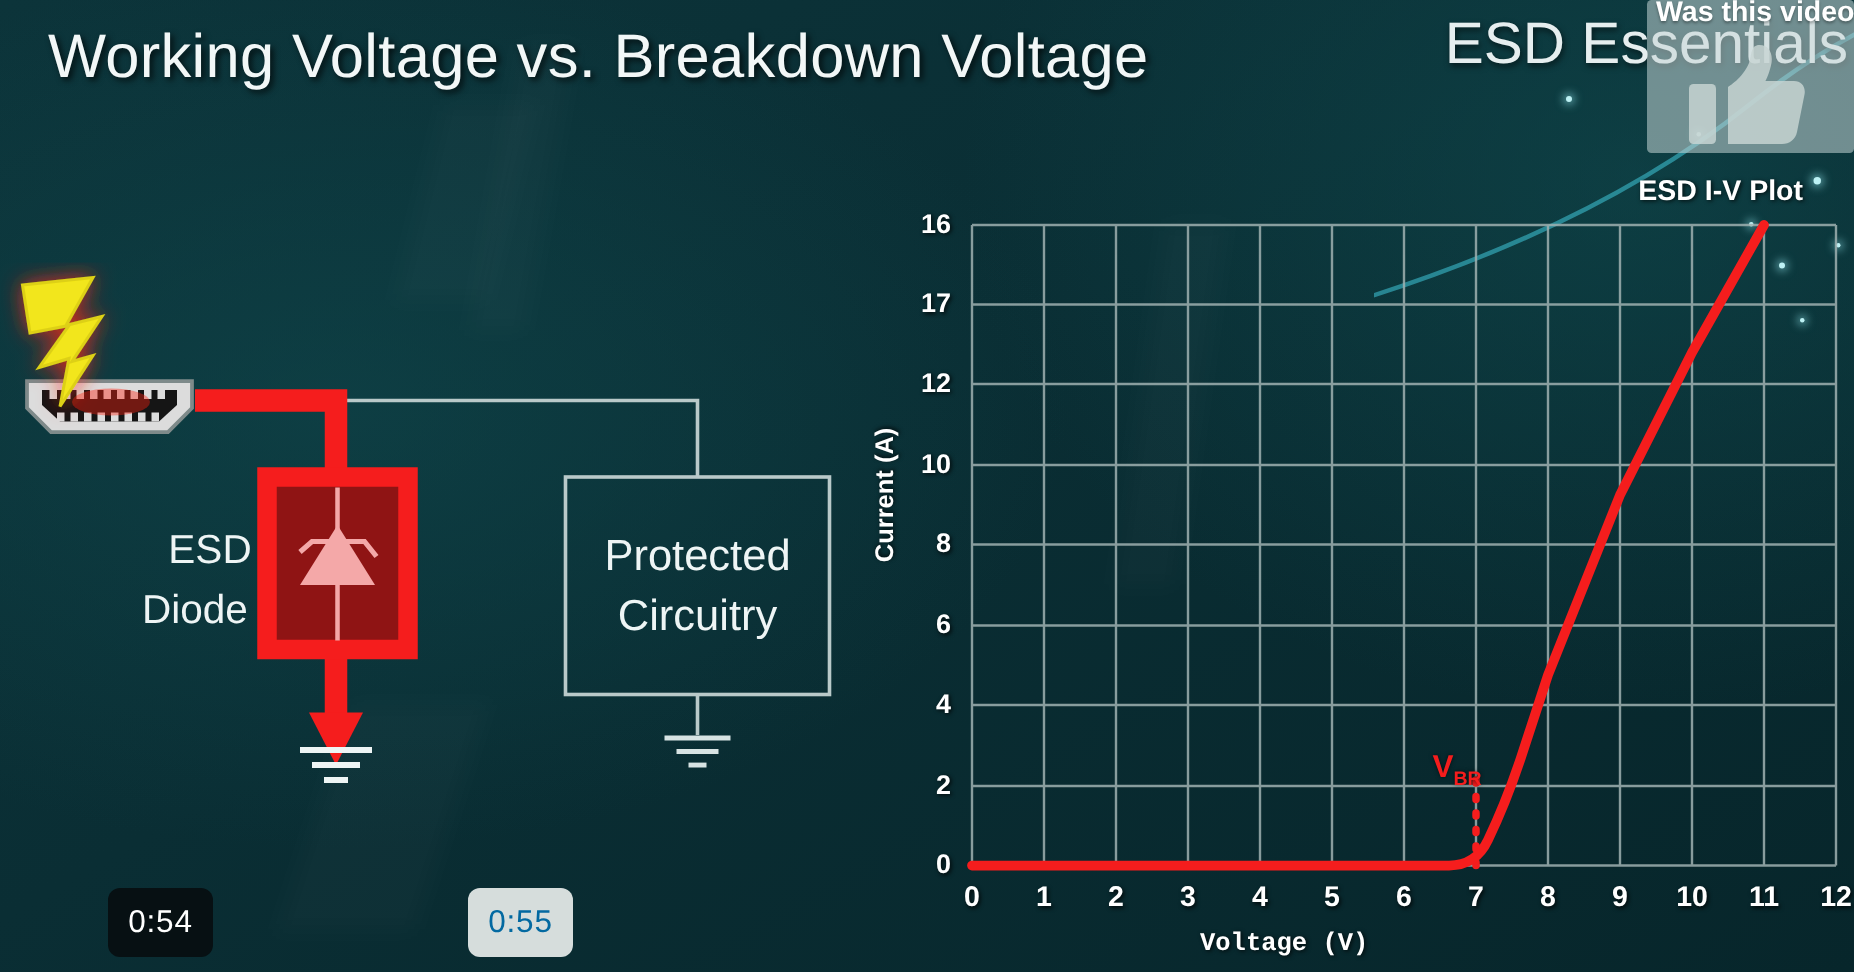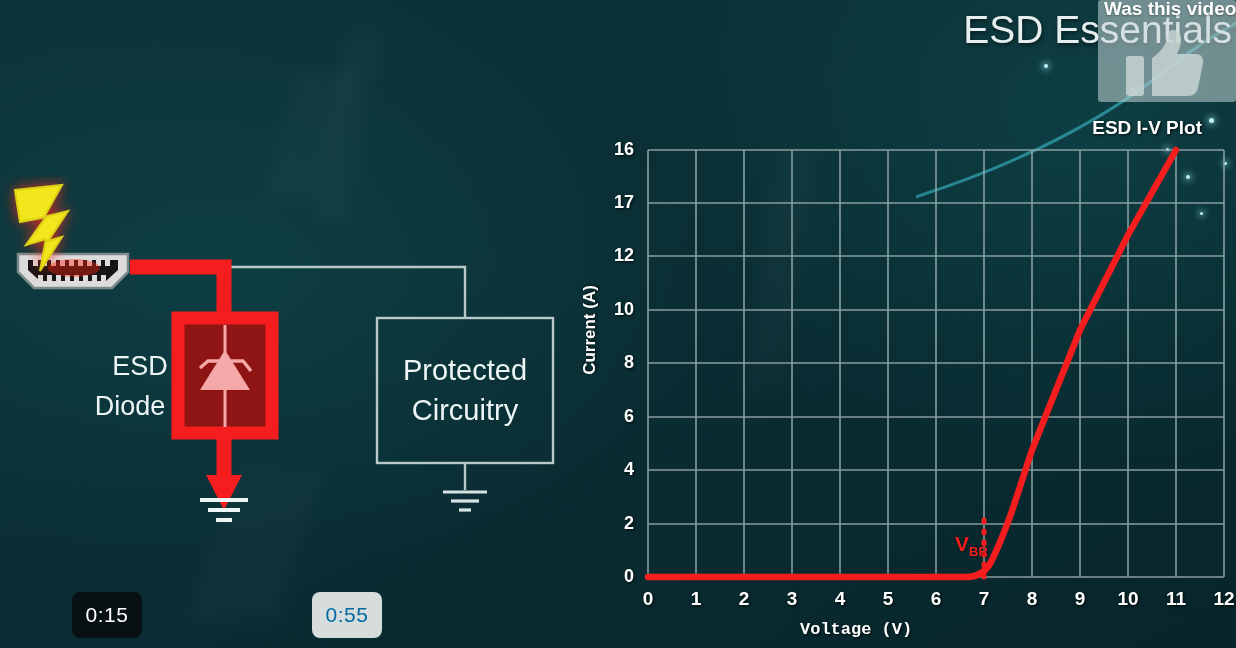--- a/index.html
+++ b/index.html
@@ -96,21 +96,20 @@
   }
   .xtick {
     position: absolute; width: 40px; text-align: center;
     font-size: 19px; font-weight: 700; color: #ffffff;
     text-shadow: 1px 1px 3px rgba(0,0,0,0.85);
   }
   #vbr-label {
     position: absolute; left: 385px; top: 395px;
     font-size: 21px; font-weight: 700; color: #f51d1d;
     text-shadow: 0 0 3px rgba(0,0,0,0.6);
-    margin-top: 32px;
   }
   #vbr-label sub { font-size: 13px; }
 
   
   .time-badge {
     position: absolute; display: flex; align-items: center; justify-content: center;
     border-radius: 8px; font-size: 21px; letter-spacing: 0.5px;
   }
   #time-badge-current {
     left: 72px; top: 592px; width: 70px; height: 46px;
@@ -135,20 +134,21 @@
     <path d="M -10 200 Q 150 150 250 70 Q 290 38 330 18" fill="none" stroke="#3fc6d8" stroke-width="3" opacity="0.55"></path>
   </svg>
   <div class="spark" style="left:1044px;top:64px;width:4px;height:4px;"></div>
   <div class="spark" style="left:1209px;top:118px;width:5px;height:5px;"></div>
   <div class="spark" style="left:1186px;top:175px;width:4px;height:4px;"></div>
   <div class="spark" style="left:1224px;top:162px;width:3px;height:3px;"></div>
   <div class="spark" style="left:1200px;top:212px;width:3px;height:3px;"></div>
   <div class="spark" style="left:1166px;top:148px;width:3px;height:3px;"></div>
   <div class="spark" style="left:1131px;top:88px;width:3px;height:3px;"></div>
 
+  <div id="main-title">Working Voltage vs. Breakdown Voltage</div>
   <div id="brand">ESD Essentials</div>
 
   <div id="survey-overlay">
     <div id="survey-text">Was this video</div>
     <svg id="thumb-icon" viewBox="0 0 78 66">
       <rect x="0" y="26" width="18" height="40" rx="3" fill="#c9d6d4"></rect>
       <path d="M26 66 L26 28 C26 28 36 22 40 12 C42 6 41 0 47 0 C53 0 56 5 55 12 C54 18 51 24 51 24 L70 24 C75 24 78 28 77 33 L72 58 C71 63 67 66 62 66 Z" fill="#c9d6d4"></path>
     </svg>
   </div>
 
@@ -286,16 +286,16 @@
     <div class="xtick" style="left:490px;top:483px;">9</div>
     <div class="xtick" style="left:538px;top:483px;">10</div>
     <div class="xtick" style="left:586px;top:483px;">11</div>
     <div class="xtick" style="left:634px;top:483px;">12</div>
 
     <div id="vbr-label">
       <span>V</span><sub>BR</sub>
     </div>
   </div>
 
-  <div class="time-badge" id="time-badge-current">0:15</div>
+  <div class="time-badge" id="time-badge-current">0:54</div>
   <div class="time-badge" id="time-badge-total">0:55</div>
 
 </div>
 
 </body></html>

